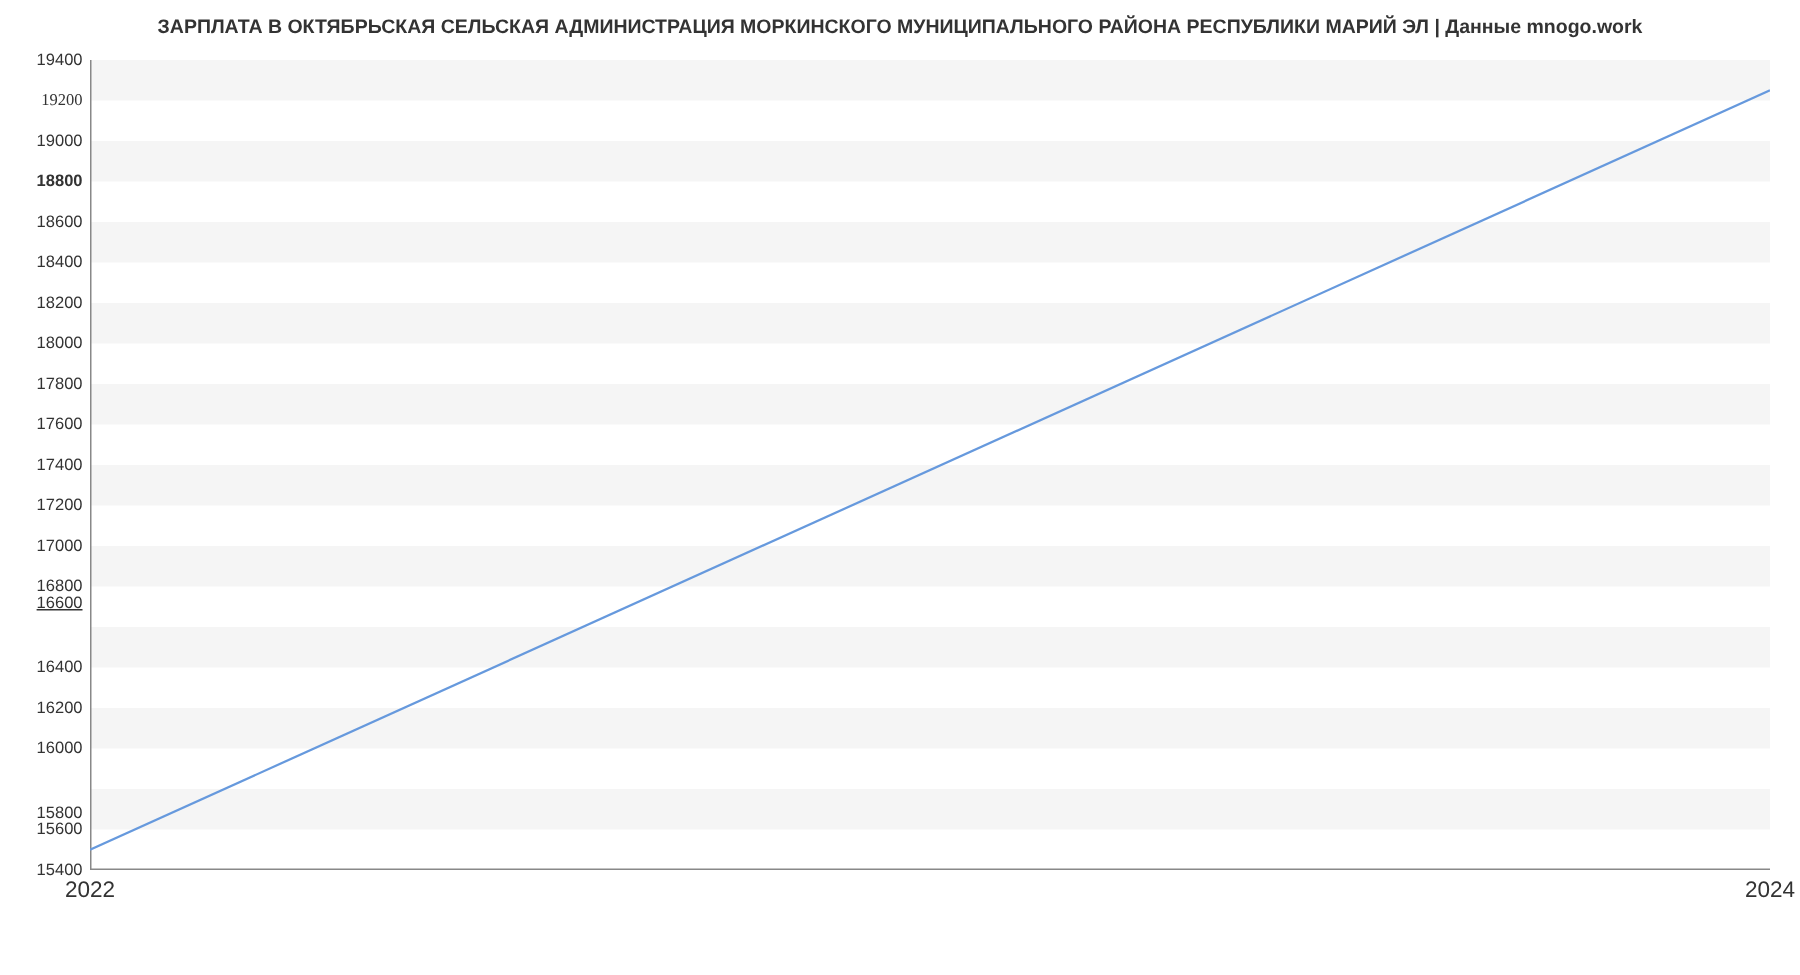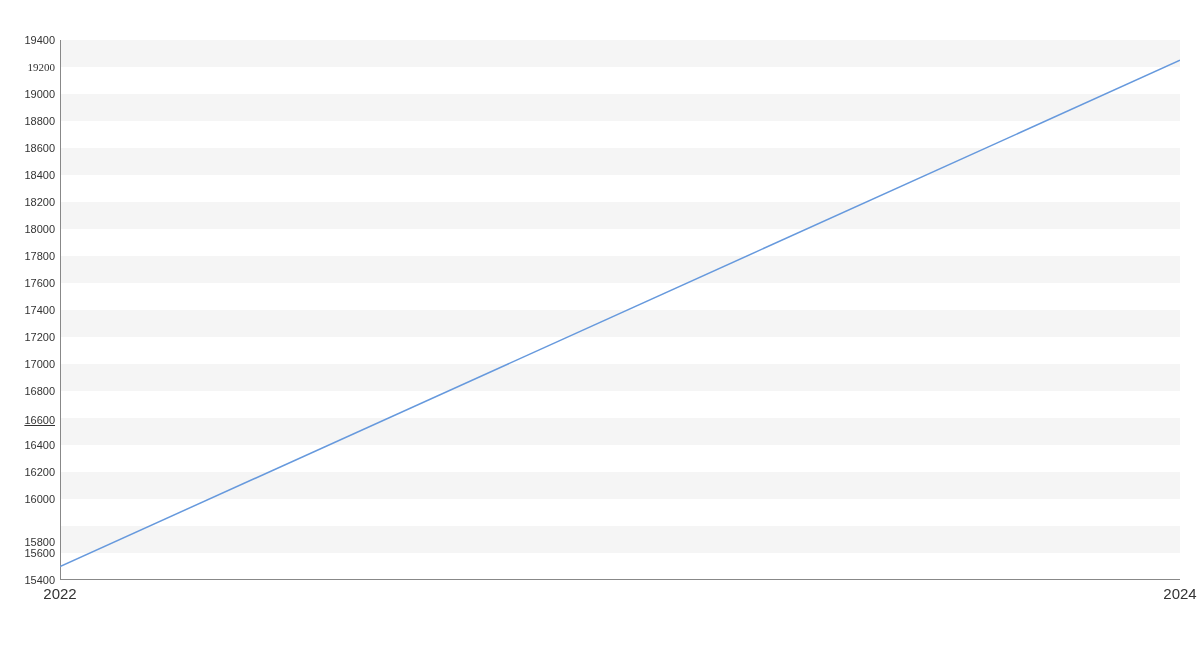--- a/index.html
+++ b/index.html
@@ -74,20 +74,21 @@
       top: 0;
       left: 0;
       width: 100%;
       height: 100%;
     }
   </style>
 </head>
 <body>
 
 <div class="chart-container">
+  <div class="chart-title">ЗАРПЛАТА В ОКТЯБРЬСКАЯ СЕЛЬСКАЯ АДМИНИСТРАЦИЯ МОРКИНСКОГО МУНИЦИПАЛЬНОГО РАЙОНА РЕСПУБЛИКИ МАРИЙ ЭЛ | Данные mnogo.work</div>
   <div class="plot-area">
       <div class="grid-band" style="top: 0px; height: 27px;"></div>
       <div class="grid-band" style="top: 54px; height: 27px;"></div>
       <div class="grid-band" style="top: 108px; height: 27px;"></div>
       <div class="grid-band" style="top: 162px; height: 27px;"></div>
       <div class="grid-band" style="top: 216px; height: 27px;"></div>
       <div class="grid-band" style="top: 270px; height: 27px;"></div>
       <div class="grid-band" style="top: 324px; height: 27px;"></div>
       <div class="grid-band" style="top: 378px; height: 27px;"></div>
       <div class="grid-band" style="top: 432px; height: 27px;"></div>
@@ -96,31 +97,31 @@
     <div class="axis-line-x"></div>
     <svg class="data-line" viewBox="0 0 1120 540" preserveAspectRatio="none">
       <line id="chart-line" stroke="#6699dd" stroke-width="1.5" fill="none" x1="0" y1="526.5" x2="1120" y2="20.25"></line>
     </svg>
   <div class="y-tick" style="top: 540px;">15400</div>
       <div class="y-tick" style="top: 513px;">15600</div>
       <div class="y-tick" style="top: 502px;">15800</div>
       <div class="y-tick" style="top: 459px;">16000</div>
       <div class="y-tick" style="top: 432px;">16200</div>
       <div class="y-tick" style="top: 405px;">16400</div>
-      <div class="y-tick" style="top: 380px; text-decoration: underline;">16600</div>
+      <div class="y-tick" style="top: 362px; text-decoration: underline;">16600</div>
       <div class="y-tick" style="top: 351px;">16800</div>
       <div class="y-tick" style="top: 324px;">17000</div>
       <div class="y-tick" style="top: 297px;">17200</div>
       <div class="y-tick" style="top: 270px;">17400</div>
       <div class="y-tick" style="top: 243px;">17600</div>
       <div class="y-tick" style="top: 216px;">17800</div>
       <div class="y-tick" style="top: 189px;">18000</div>
       <div class="y-tick" style="top: 162px;">18200</div>
       <div class="y-tick" style="top: 135px;">18400</div>
       <div class="y-tick" style="top: 108px;">18600</div>
-      <div class="y-tick" style="top: 81px;">18800</div>
+      <div class="y-tick" style="top: 81px; font-weight: bold;">18800</div>
       <div class="y-tick" style="top: 54px;">19000</div>
       <div class="y-tick" style="top: 27px; font-family: Liberation Serif, serif;">19200</div>
       <div class="y-tick" style="top: 0px;">19400</div>
       <div class="x-tick" style="left: 0px;">2022</div>
       <div class="x-tick" style="left: 1120px;">2024</div>
     </div>
 </div>
 
 </body></html>

